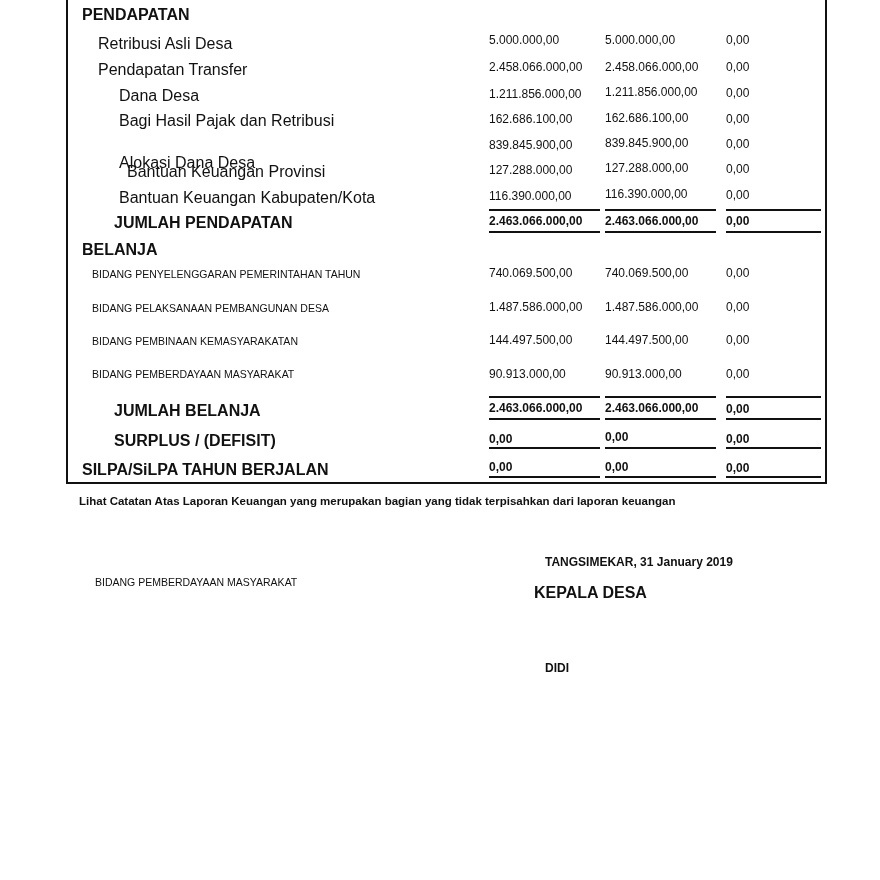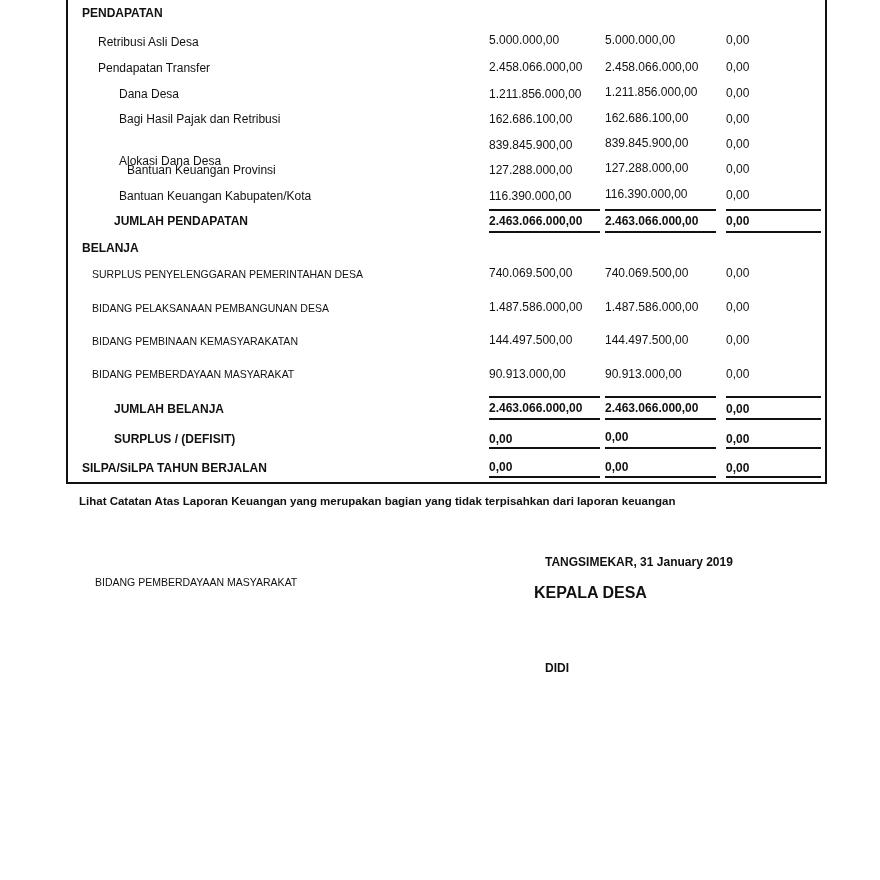--- a/index.html
+++ b/index.html
@@ -1,21 +1,21 @@
 <!DOCTYPE html>
 <html><head>
 <meta charset="utf-8">
 <style>
   html, body { margin: 0; padding: 0; background: #ffffff; }
   body { width: 880px; height: 880px; position: relative; overflow: hidden;
          font-family: "Liberation Sans", sans-serif; color: #111; }
   .box { position: absolute; left: 66px; top: -4px; width: 757px; height: 486px;
          border: 2px solid #111; border-top: none; box-sizing: content-box; }
   .abs { position: absolute; white-space: nowrap; }
-  .txt { font-size: 12px; }
+  .txt { font-size: 16px; }
   .sm { font-size: 10.5px; }
   .b { font-weight: bold; }
   .num { position: absolute; font-size: 12px; white-space: nowrap; }
   .c1 { left: 489px; width: 111px; }
   .c2 { left: 605px; width: 109px; }
   .c3 { left: 726px; width: 94px; }
   .rule { position: absolute; height: 2px; background: #111; }
   .r1 { left: 489px; width: 111px; }
   .r2 { left: 605px; width: 111px; }
   .r3 { left: 726px; width: 95px; }
@@ -79,21 +79,21 @@
   <div class="num c2 b" style="top:214px;">2.463.066.000,00</div>
   <div class="num c3 b" style="top:214px;">0,00</div>
 </div>
 <div class="rule r1" style="top:231px;"></div>
 <div class="rule r2" style="top:231px;"></div>
 <div class="rule r3" style="top:231px;"></div>
 
 <div class="abs txt b" style="left:82px; top:241px;">BELANJA</div>
 
 <div>
-  <div class="abs sm" style="left:92px; top:268px;">SURPLUS PENYELENGGARAN PEMERINTAHAN DESA</div>
+  <div class="abs sm" style="left:92px; top:268px;">BIDANG PENYELENGGARAN PEMERINTAHAN TAHUN</div>
   <div class="num c1" style="top:266px;">740.069.500,00</div>
   <div class="num c2" style="top:266px;">740.069.500,00</div>
   <div class="num c3" style="top:266px;">0,00</div>
 </div>
 <div>
   <div class="abs sm" style="left:92px; top:302px;">BIDANG PELAKSANAAN PEMBANGUNAN DESA</div>
   <div class="num c1" style="top:300px;">1.487.586.000,00</div>
   <div class="num c2" style="top:300px;">1.487.586.000,00</div>
   <div class="num c3" style="top:300px;">0,00</div>
 </div>

